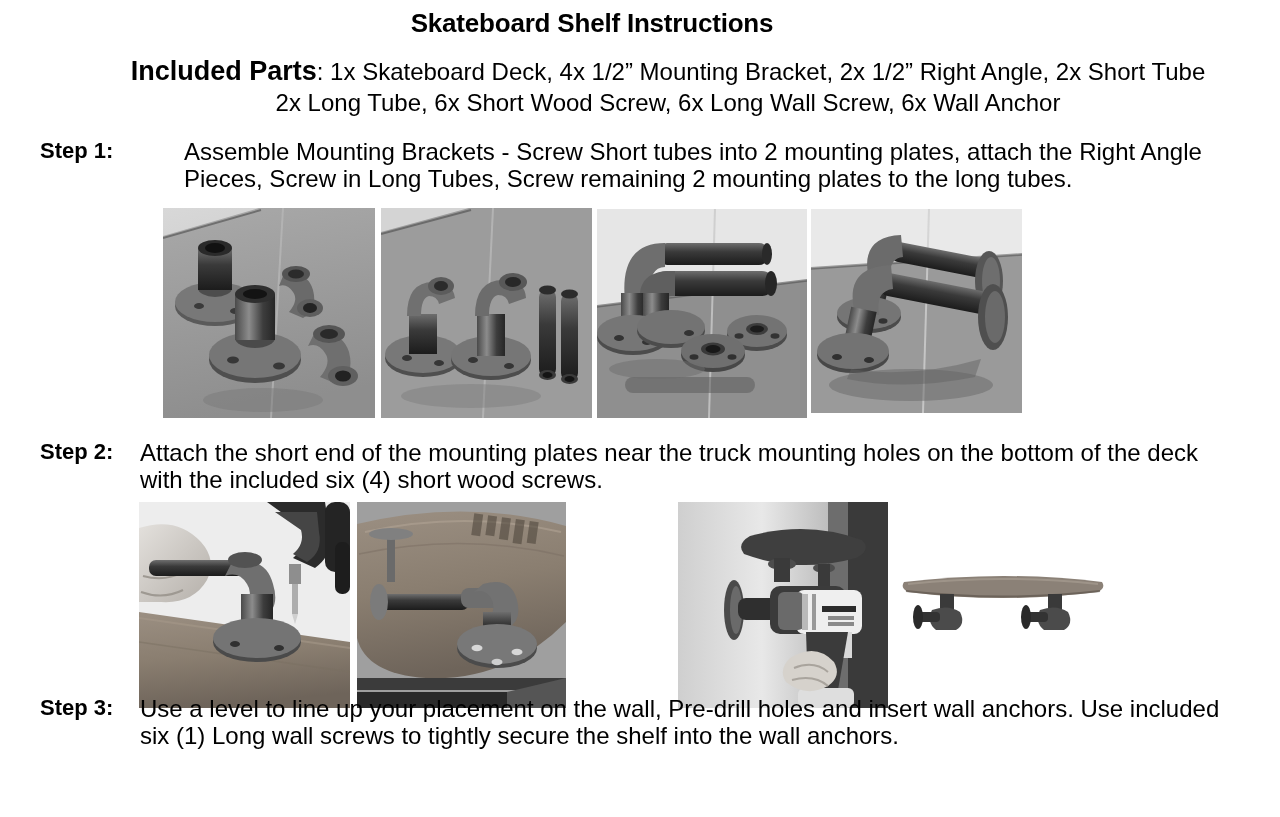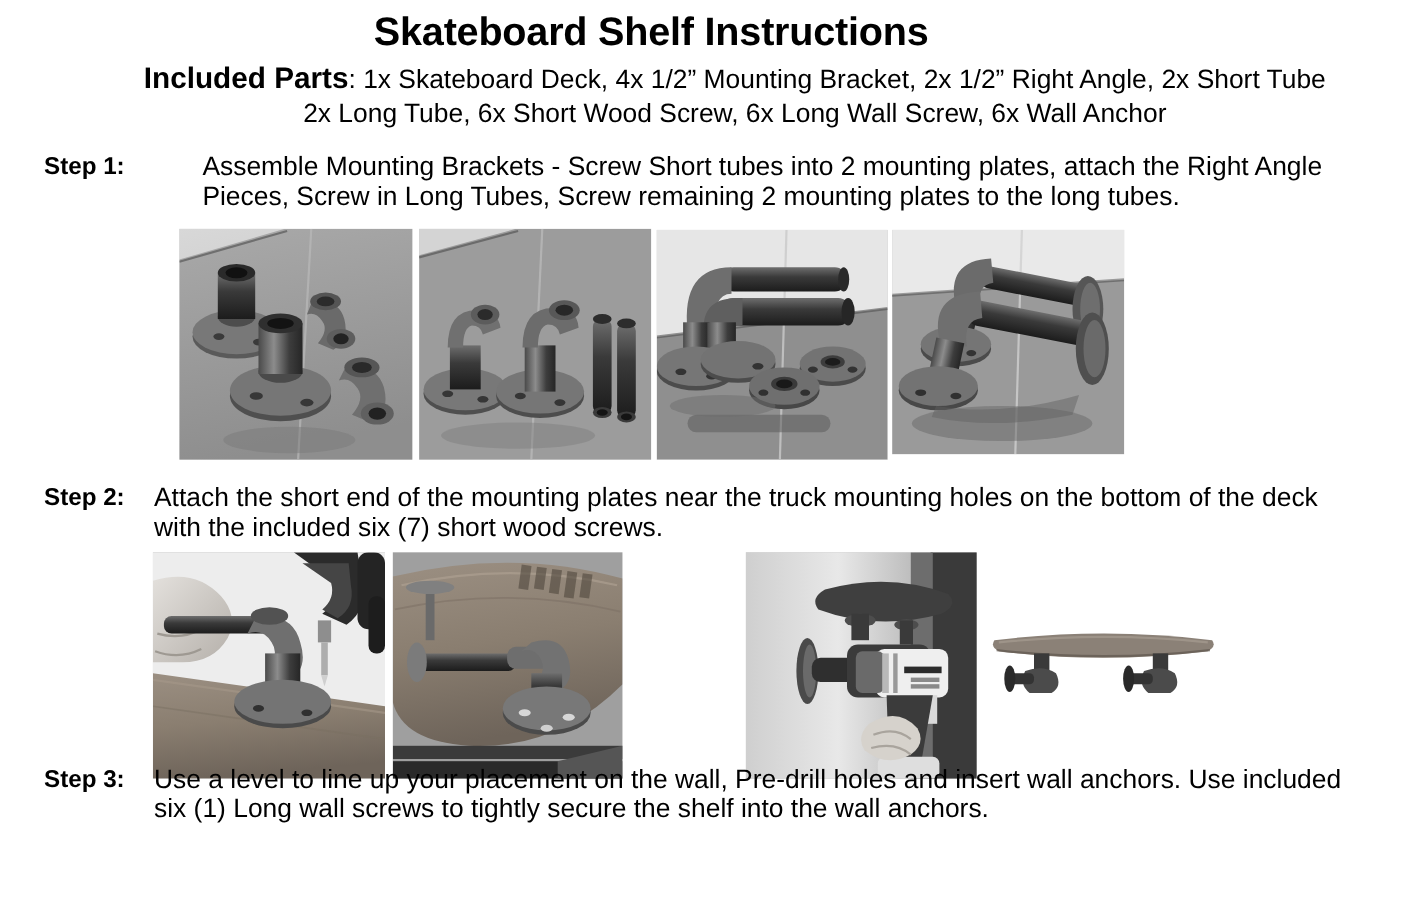--- a/index.html
+++ b/index.html
@@ -17,21 +17,21 @@
     overflow: hidden;
   }
 
   
   .page-title {
     position: absolute;
     top: 8px;
     left: 0;
     width: 1184px;
     text-align: center;
-    font-size: 36px;
+    font-size: 26px;
     font-weight: bold;
     letter-spacing: -0.2px;
   }
 
   .parts-block {
     position: absolute;
     top: 56px;
     left: 0;
     width: 1280px;
     text-align: center;
@@ -275,21 +275,21 @@
     <ellipse cx="182" cy="108" rx="15" ry="33" fill="#4f4f4f"></ellipse>
     <ellipse cx="184" cy="108" rx="10" ry="26" fill="#6a6a6a"></ellipse>
 
     <ellipse cx="100" cy="176" rx="82" ry="16" fill="#676767" opacity="0.5"></ellipse>
     <path d="M40 160 q60 10 130 -10 l-6 18 q-70 14 -128 2 Z" fill="#5f5f5f" opacity="0.45"></path>
   </svg>
 </div>
 
 <div class="step" id="step2">
   <div class="step-label">Step 2:</div>
-  <div class="step-body">Attach the short end of the mounting plates near the truck mounting holes on the bottom of the deck with the included six (7) short wood screws.</div>
+  <div class="step-body">Attach the short end of the mounting plates near the truck mounting holes on the bottom of the deck with the included six (4) short wood screws.</div>
 </div>
 
 <div class="photo" id="s2p1">
   <svg width="211" height="206" viewBox="0 0 211 206">
     <defs>
       <linearGradient id="gwood" x1="0" y1="0" x2="0.2" y2="1">
         <stop offset="0" stop-color="#9b8f82"></stop>
           <stop offset="0.5" stop-color="#8a7e70"></stop>
         <stop offset="1" stop-color="#6e645a"></stop>
       </linearGradient>

